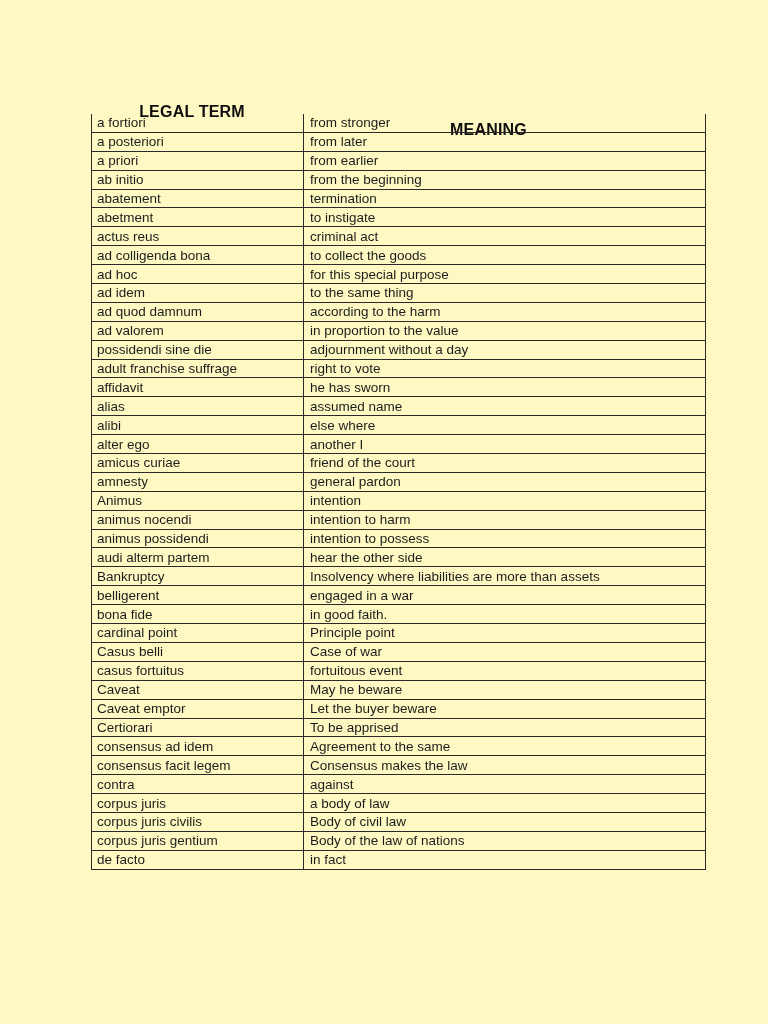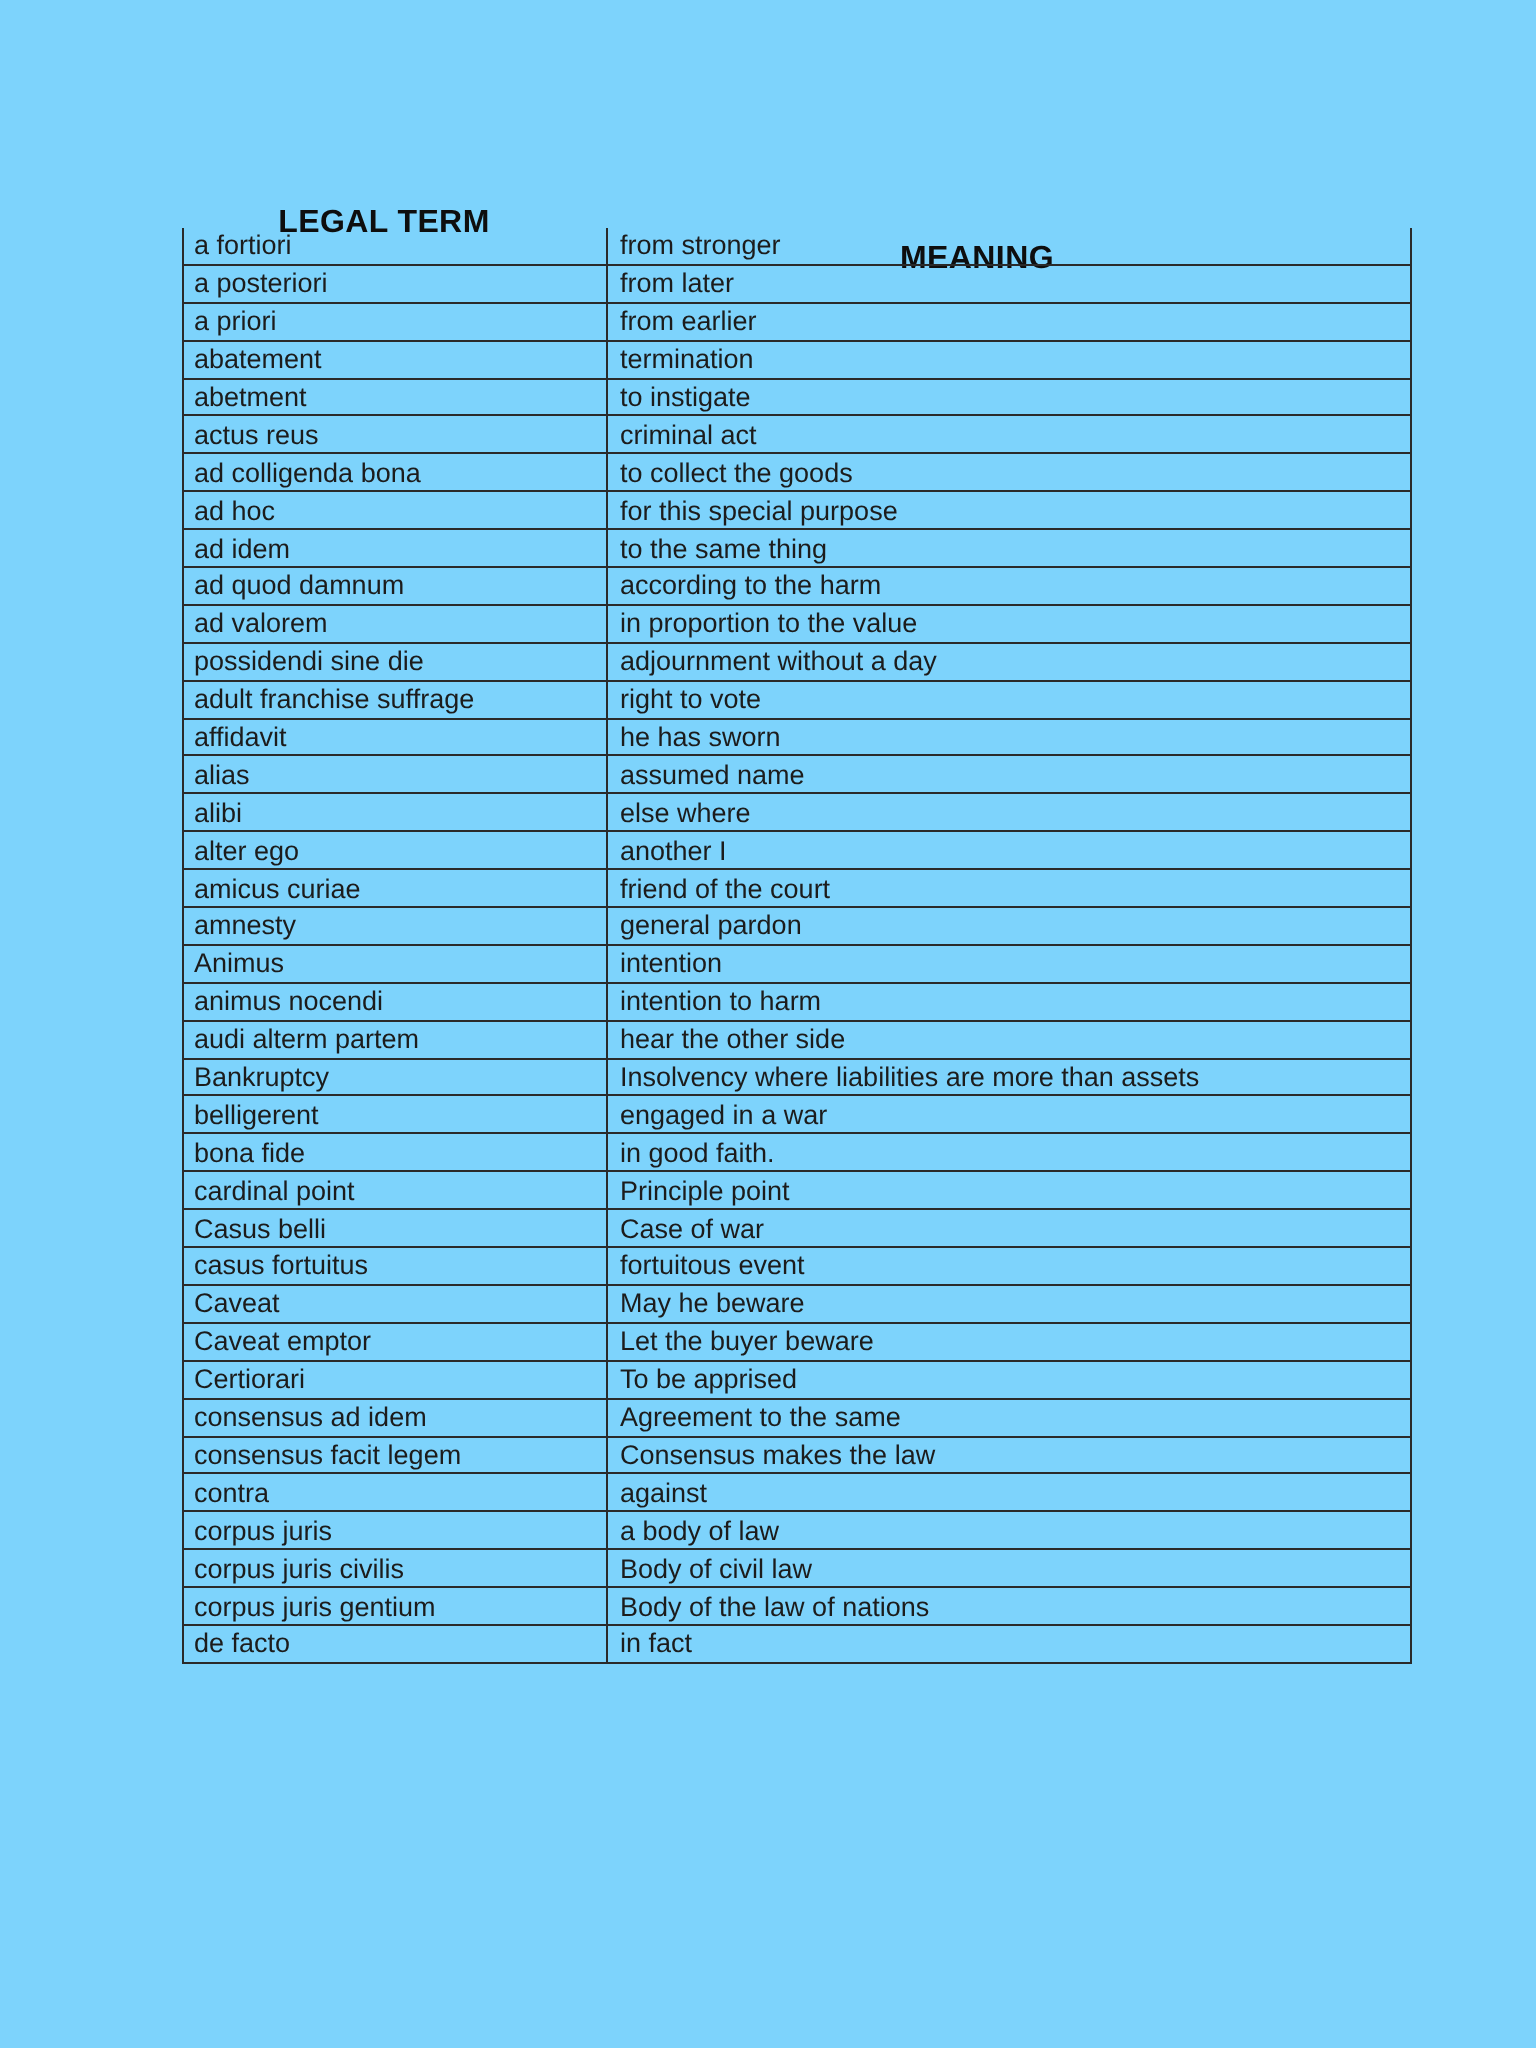--- a/index.html
+++ b/index.html
@@ -10,21 +10,21 @@
   body {
     width: 768px;
     height: 1024px;
     position: relative;
     font-family: "Liberation Sans", "DejaVu Sans", sans-serif;
     overflow: hidden;
   }
   .page {
     position: absolute;
     inset: 0;
-    background: #7dd3fc;
+    background: #fef9c3;
   }
   .header-row {
     position: absolute;
     left: 91px;
     top: 103px;
     width: 593px;
     display: flex;
     font-weight: 700;
     font-size: 16px;
     letter-spacing: 0.2px;
@@ -88,20 +88,24 @@
         </tr>
         <tr>
           <td class="col-term">a posteriori</td>
           <td class="col-meaning">from later</td>
         </tr>
         <tr>
           <td class="col-term">a priori</td>
           <td class="col-meaning">from earlier</td>
         </tr>
         <tr>
+          <td class="col-term">ab initio</td>
+          <td class="col-meaning">from the beginning</td>
+        </tr>
+        <tr>
           <td class="col-term">abatement</td>
           <td class="col-meaning">termination</td>
         </tr>
         <tr>
           <td class="col-term">abetment</td>
           <td class="col-meaning">to instigate</td>
         </tr>
         <tr>
           <td class="col-term">actus reus</td>
           <td class="col-meaning">criminal act</td>
@@ -160,20 +164,24 @@
         </tr>
         <tr>
           <td class="col-term">Animus</td>
           <td class="col-meaning">intention</td>
         </tr>
         <tr>
           <td class="col-term">animus nocendi</td>
           <td class="col-meaning">intention to harm</td>
         </tr>
         <tr>
+          <td class="col-term">animus possidendi</td>
+          <td class="col-meaning">intention to possess</td>
+        </tr>
+        <tr>
           <td class="col-term">audi alterm partem</td>
           <td class="col-meaning">hear the other side</td>
         </tr>
         <tr>
           <td class="col-term">Bankruptcy</td>
           <td class="col-meaning">Insolvency where liabilities are more than assets</td>
         </tr>
         <tr>
           <td class="col-term">belligerent</td>
           <td class="col-meaning">engaged in a war</td>

